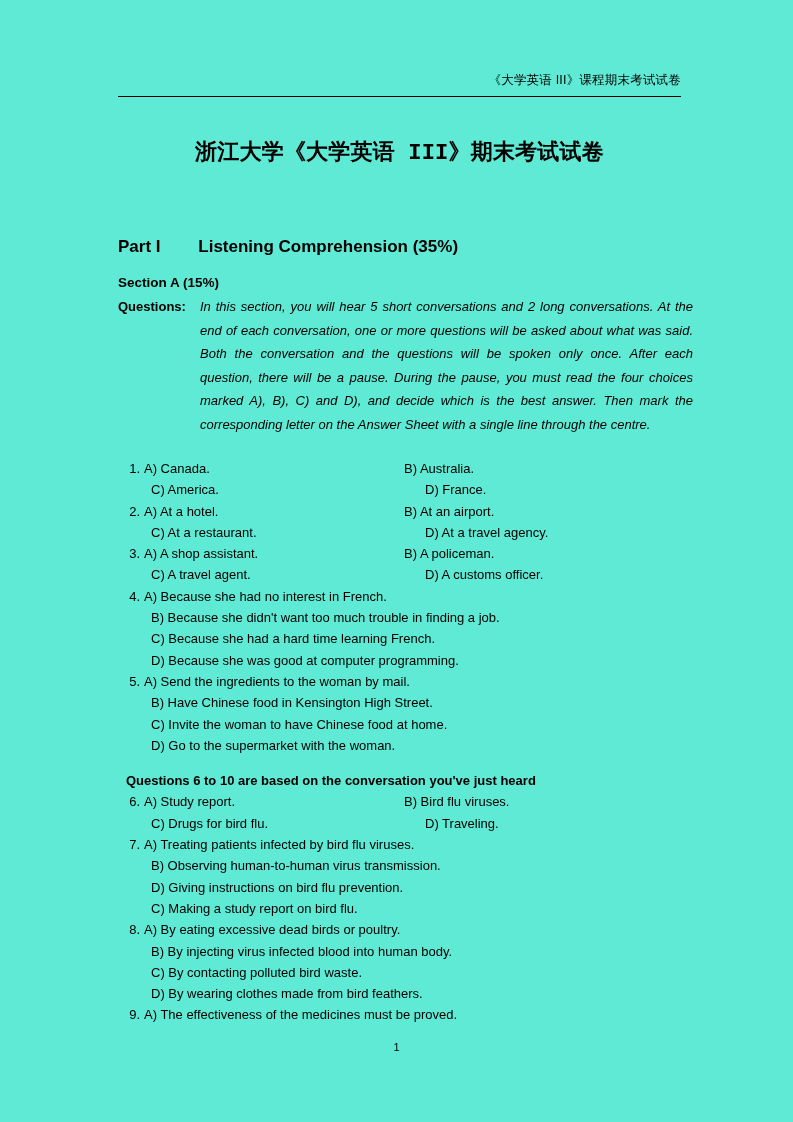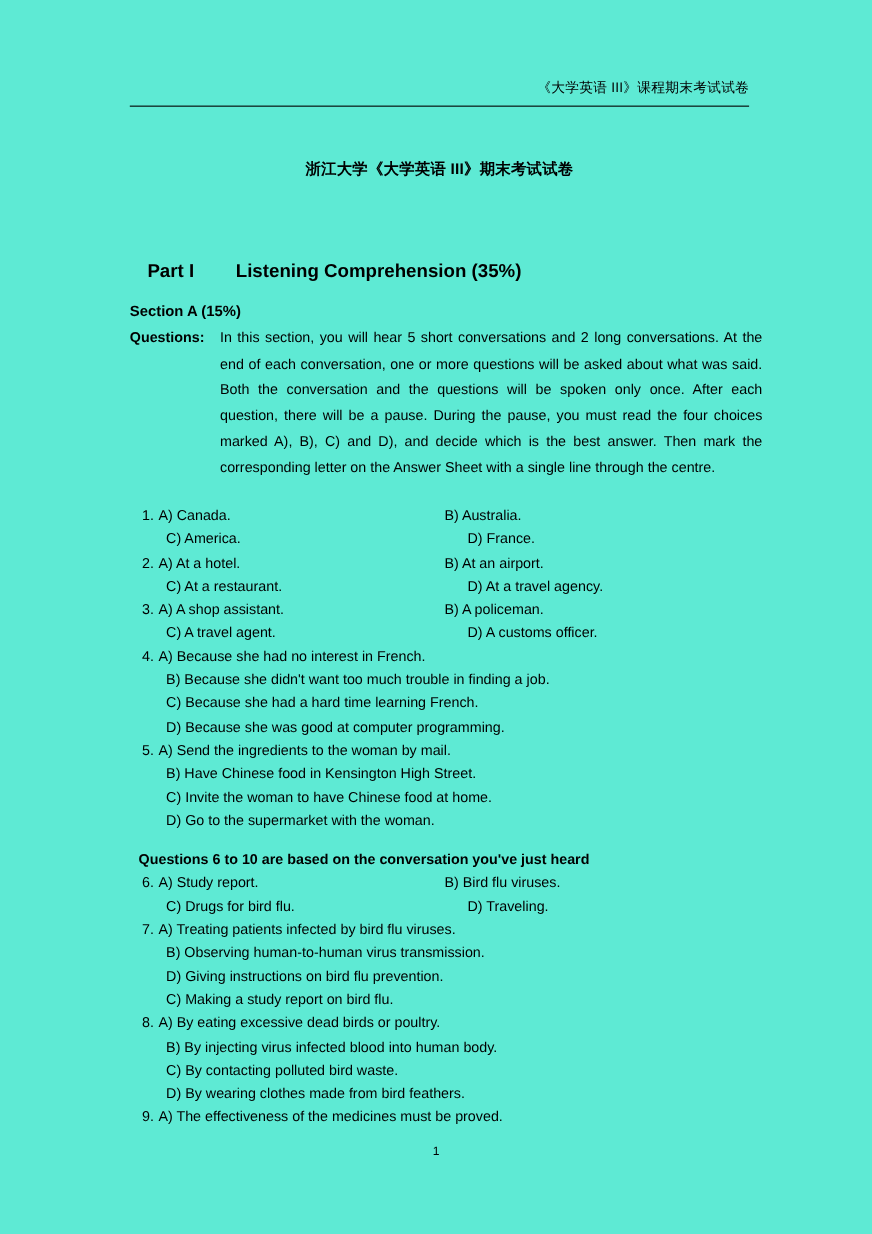--- a/index.html
+++ b/index.html
@@ -48,38 +48,39 @@
 
   
   .title-block {
     position: absolute;
     left: 118px;
     top: 140px;
     width: 563px;
     text-align: center;
   }
   .title-line {
-    font-size: 14px;
+    font-size: 22px;
     font-weight: bold;
     line-height: 27px;
     letter-spacing: 0.2px;
+    font-family: Liberation Mono, monospace;
   }
 
   
   .content {
     position: absolute;
     left: 118px;
     top: 236px;
     width: 575px;
   }
 
   .part-heading {
     font-size: 17px;
     font-weight: bold;
-    margin: 0 0 15px 16px;
+    margin: 0 0 15px 0;
     line-height: 22px;
     white-space: pre;
   }
   .section-heading {
     font-size: 13.5px;
     font-weight: bold;
     margin: 0 0 3px 0;
     line-height: 19px;
   }
 
@@ -90,20 +91,21 @@
     line-height: 23.5px;
   }
   .directions-label {
     position: absolute;
     left: 0;
     top: 0;
     font-weight: bold;
     font-style: normal;
   }
   .directions-body {
+    font-style: italic;
     text-align: justify;
     text-justify: inter-word;
     margin-left: 82px;
     text-indent: 0;
   }
 
   
   .qblock {
     margin-top: 0;
   }

